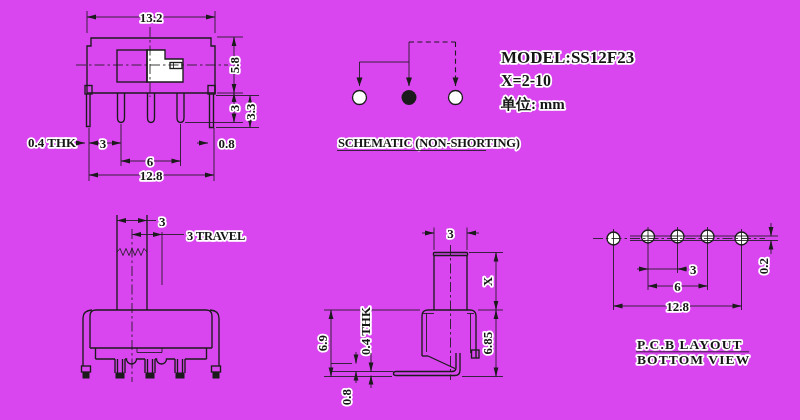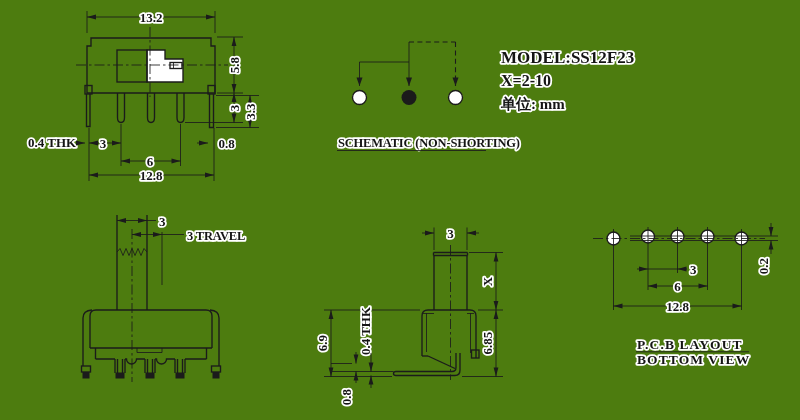--- a/index.html
+++ b/index.html
@@ -1,16 +1,16 @@
 <!DOCTYPE html>
 <html><head>
 <meta charset="utf-8">
 <style>
   html,body{margin:0;padding:0;background:#ffffff;}
-  .stage{position:relative;width:800px;height:420px;background:#4d7c0f;overflow:hidden;}
+  .stage{position:relative;width:800px;height:420px;background:#d946ef;overflow:hidden;}
   svg{display:block;}
   .ol{stroke:#1b1b1b;fill:none;stroke-width:1.35;}
   .th{stroke:#1b1b1b;fill:none;stroke-width:0.85;}
   .cl{stroke:#1b1b1b;fill:none;stroke-width:0.85;stroke-dasharray:10 3 2.5 3;}
   .dsh{stroke:#1b1b1b;fill:none;stroke-width:1.1;stroke-dasharray:5 3.4;}
   .blk{fill:#1b1b1b;stroke:none;}
   .wht{fill:#ffffff;}
   text{font-family:"Liberation Serif","DejaVu Serif",serif;font-weight:bold;
        fill:#151515;stroke:#ffffff;stroke-width:3.5px;paint-order:stroke;
        stroke-linejoin:round;}

